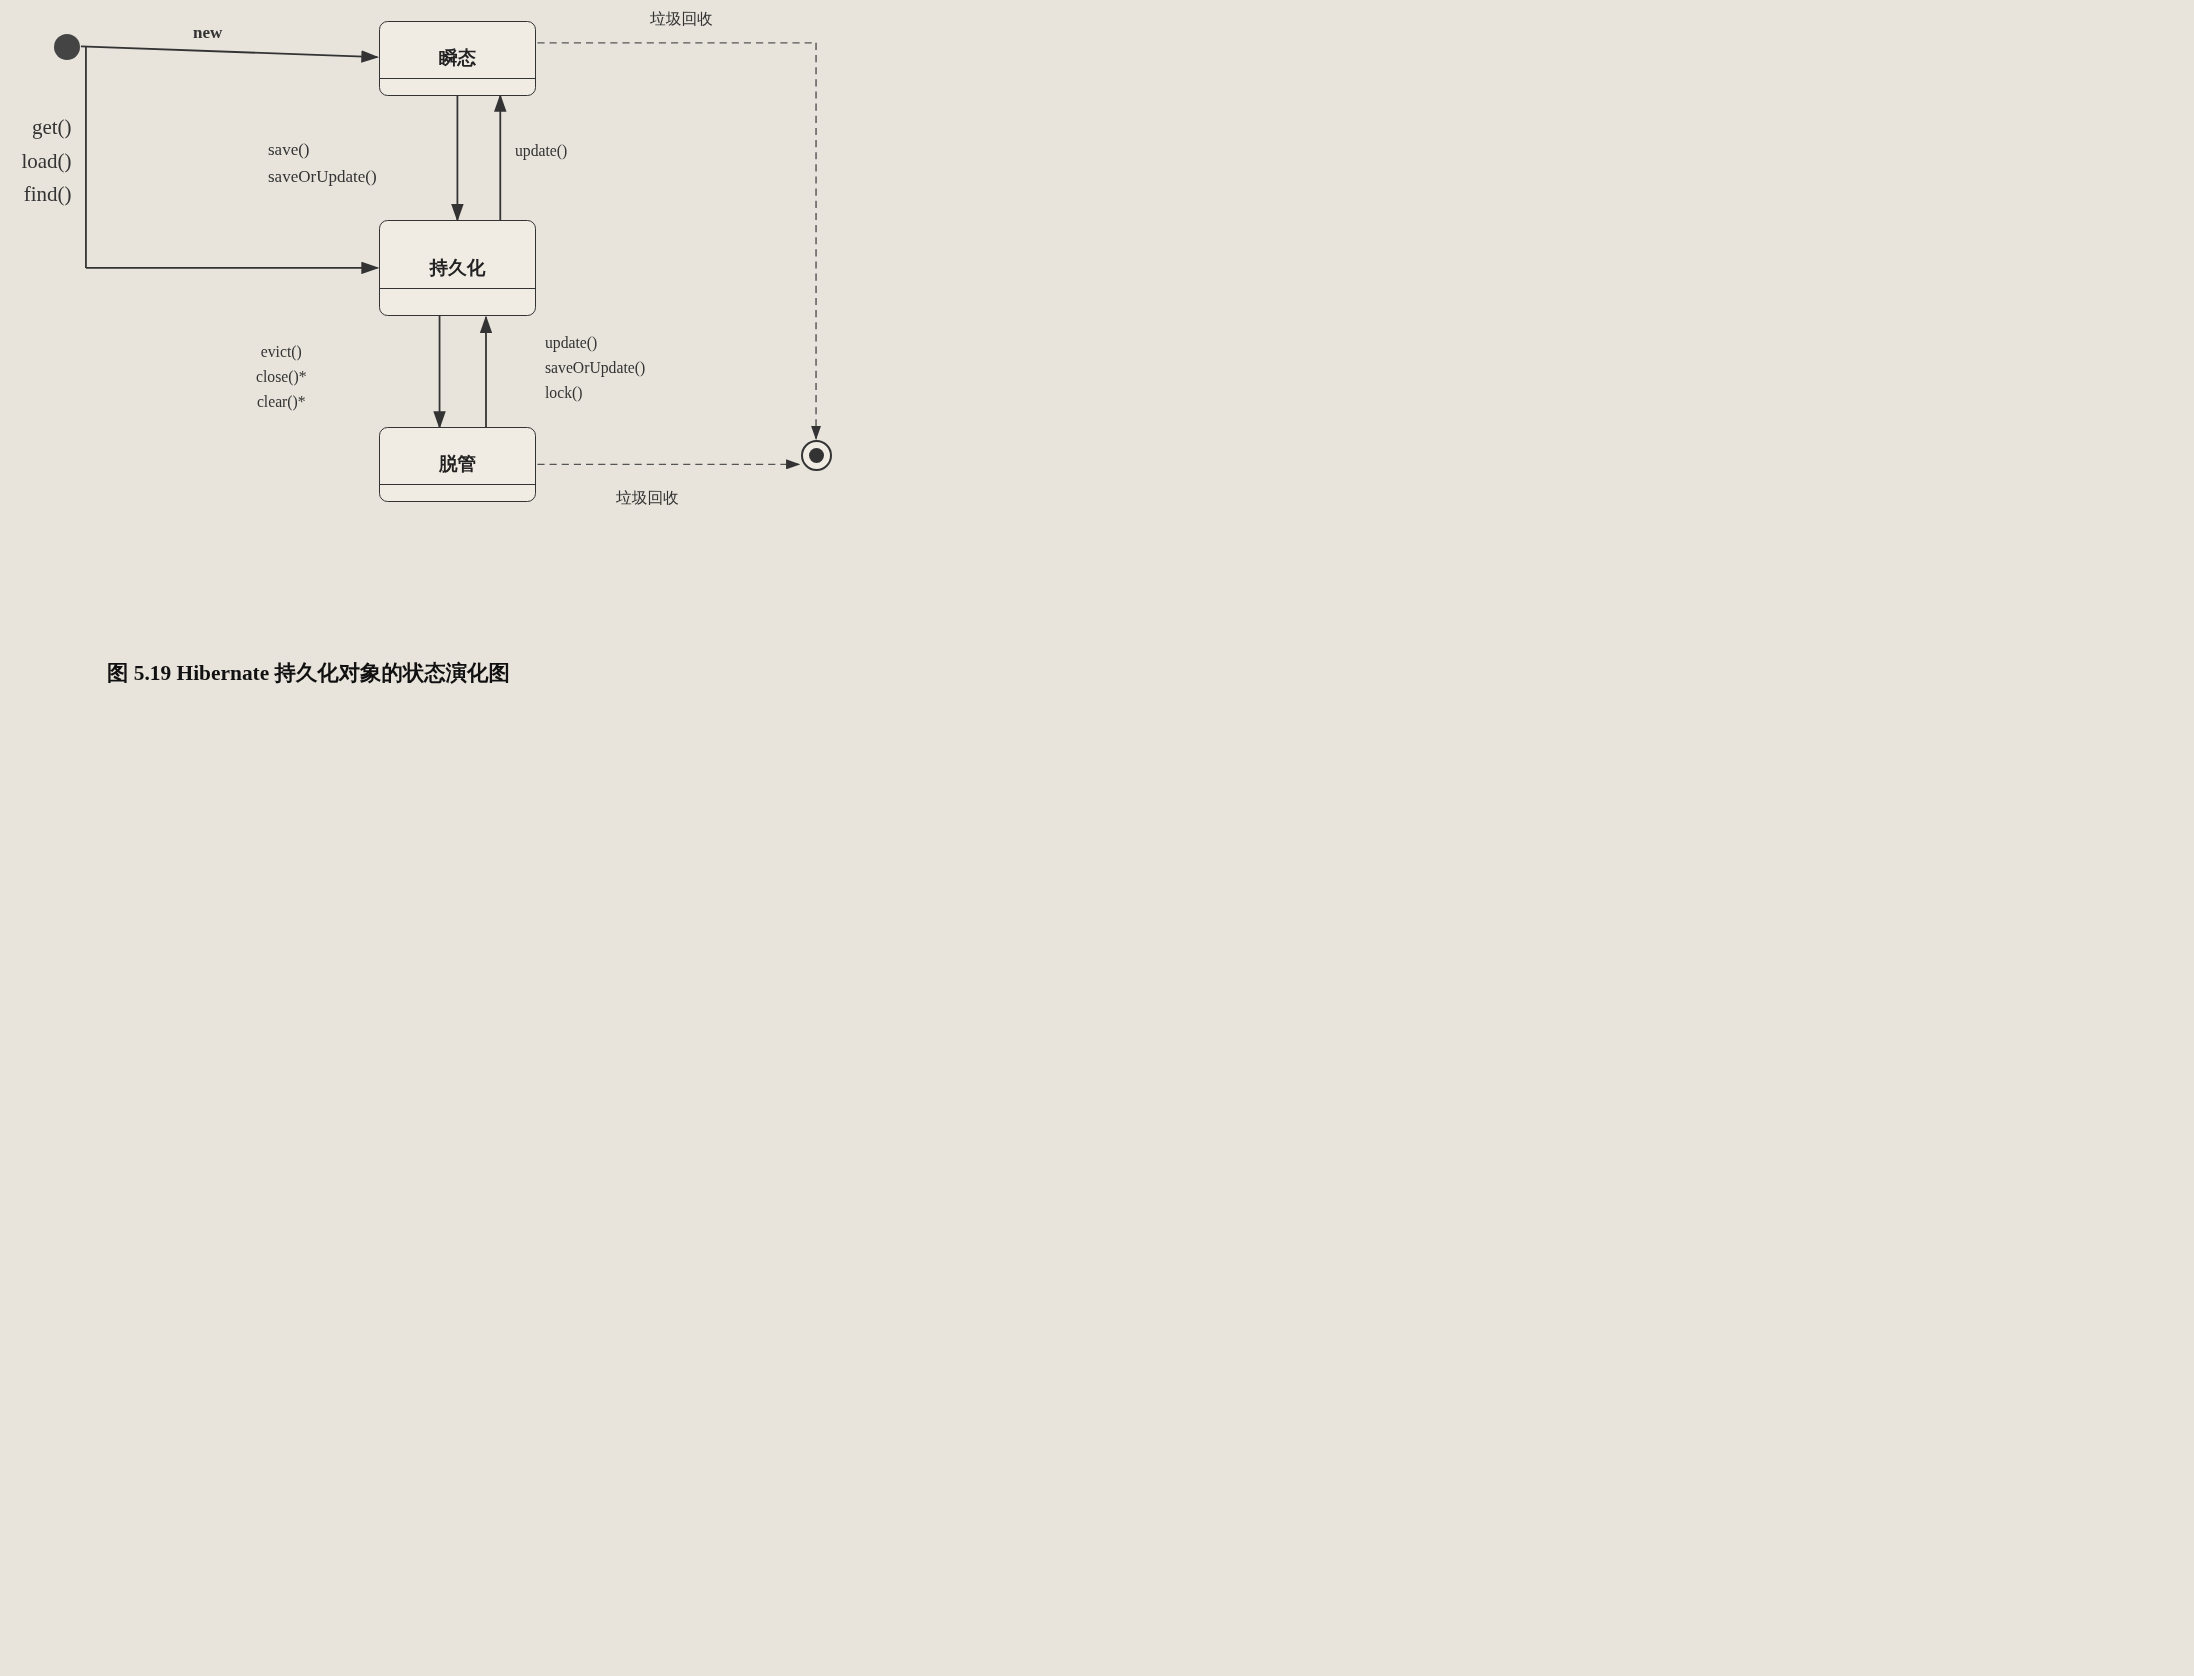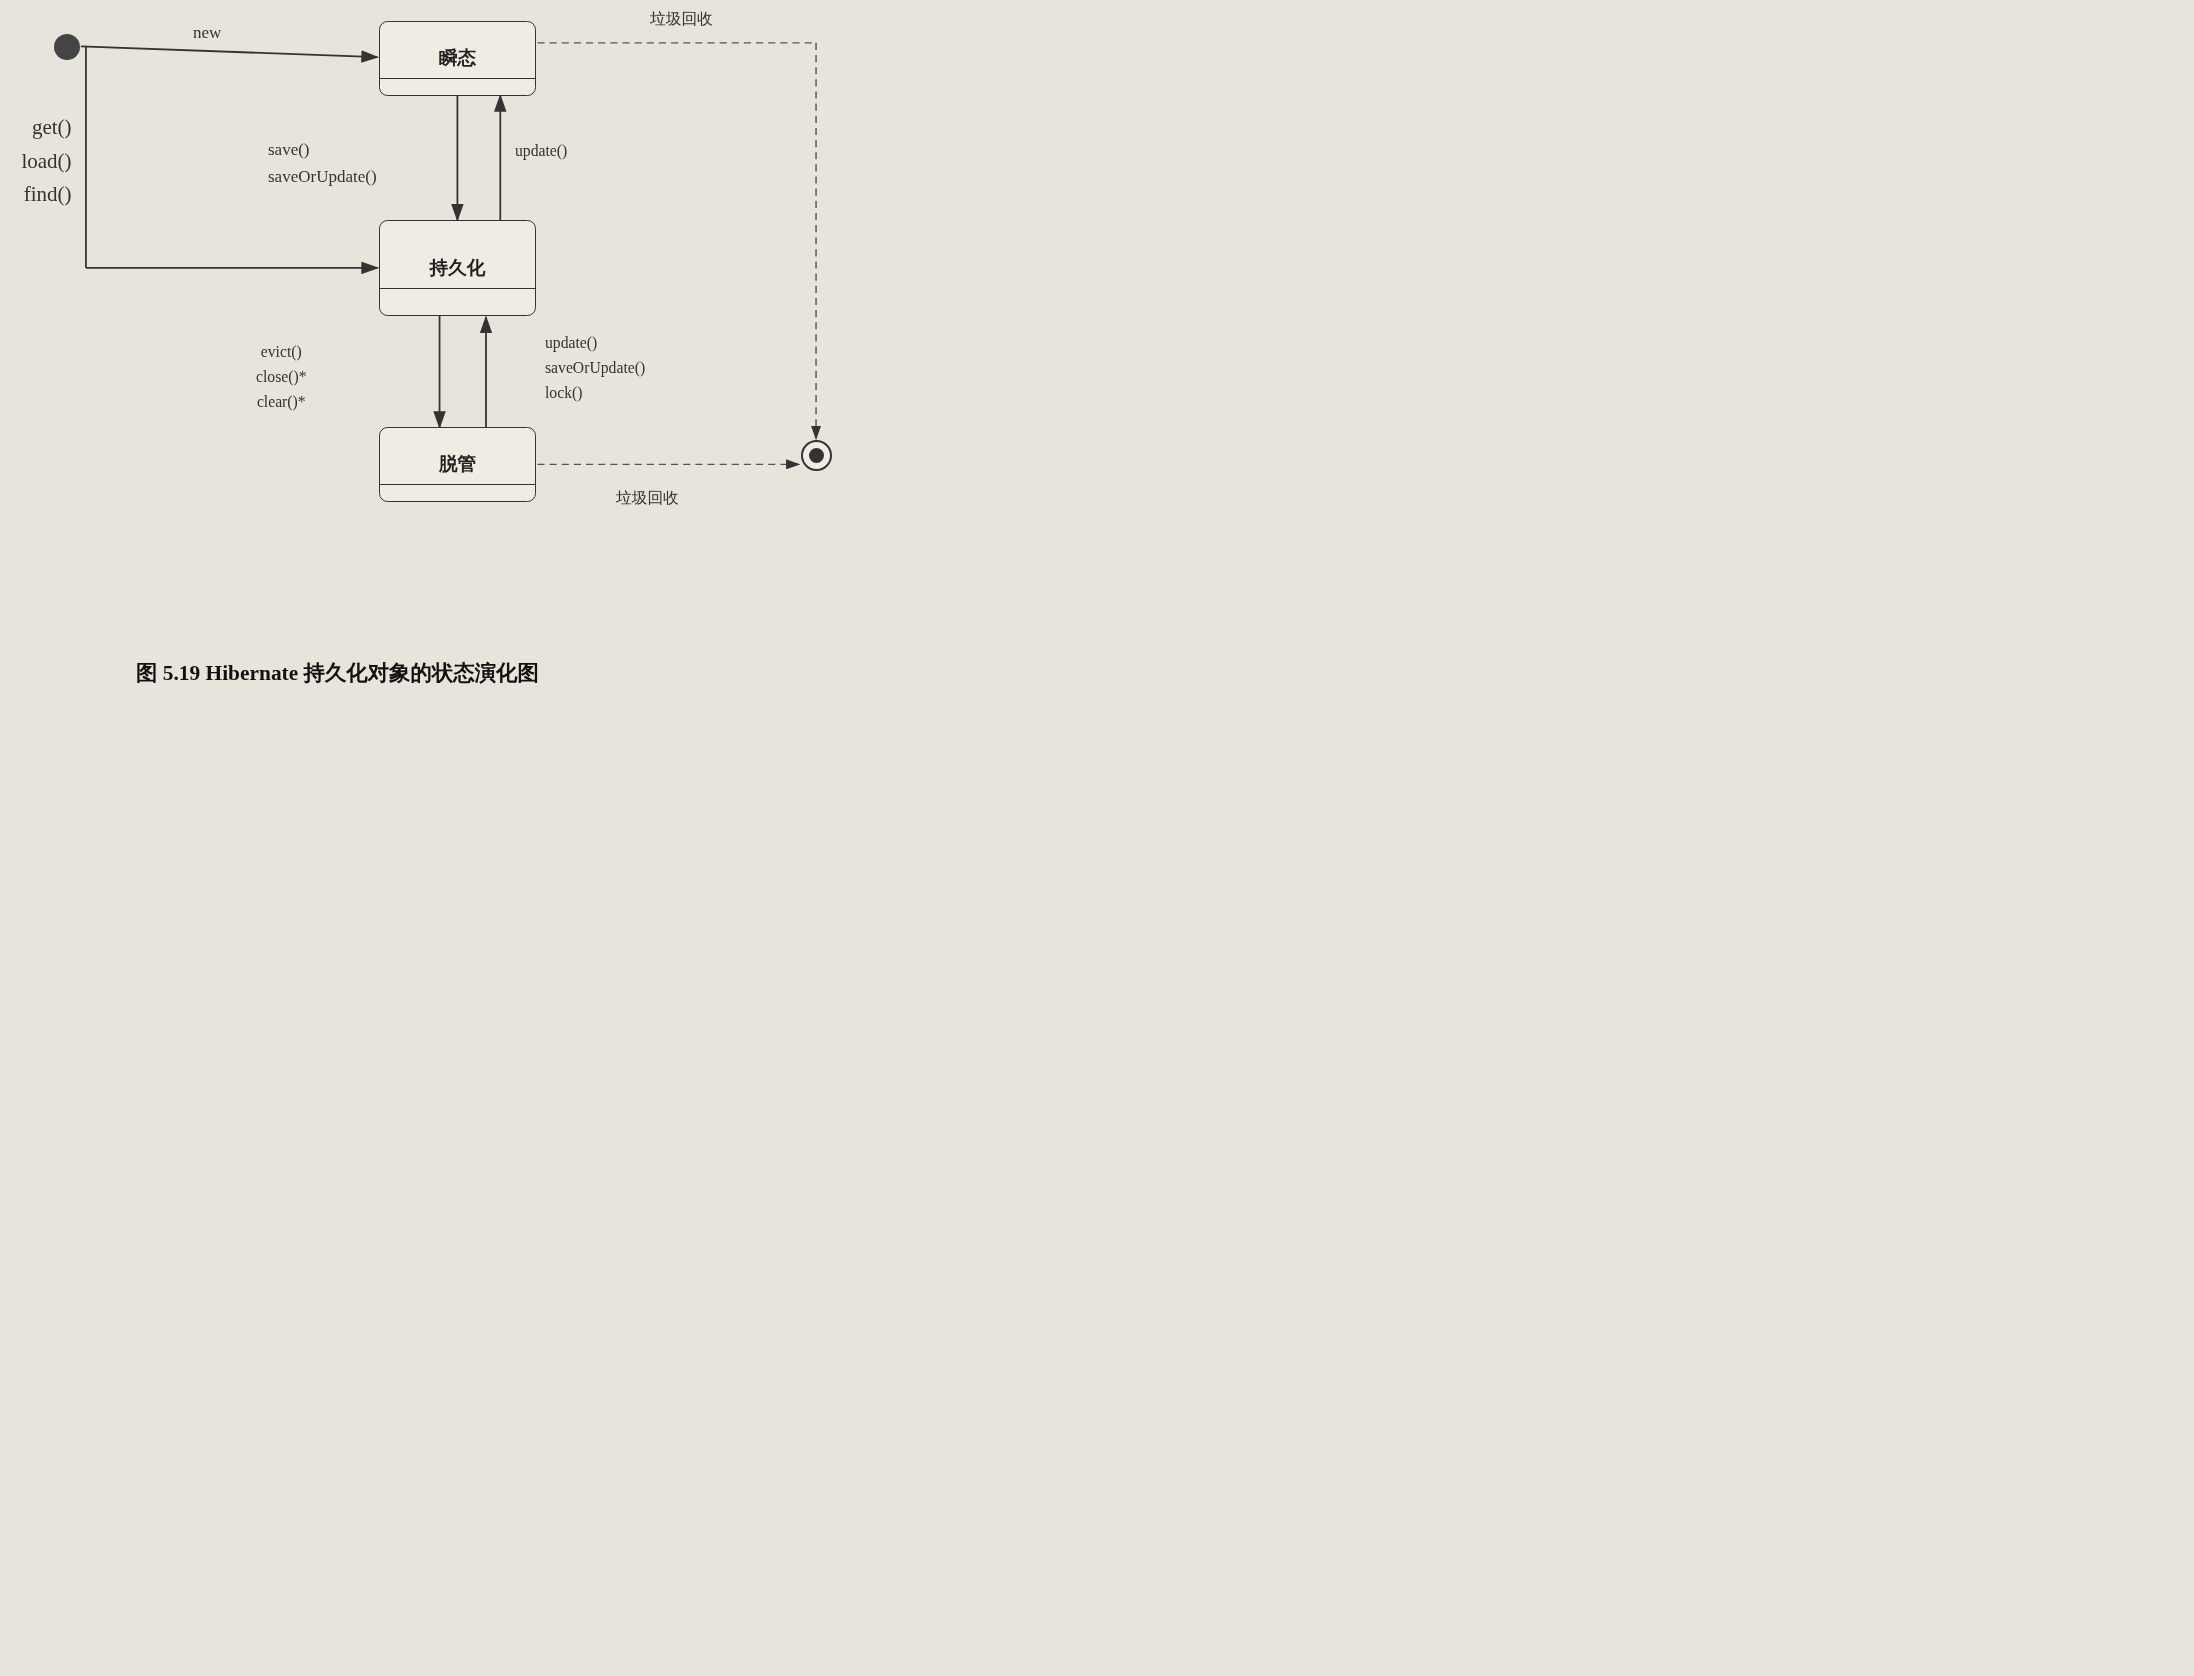--- a/index.html
+++ b/index.html
@@ -148,21 +148,21 @@
 
   <div class="state-box" style="left:379px; top:427px; width:157px; height:75px;justify-content:space-between;">
     <div class="state-box-title">脱管</div>
     <div class="state-box-body"></div>
   </div>
 
   <div class="end-state" style="left:801px; top:440px;">
     <div class="end-state-inner"></div>
   </div>
 
-  <div class="label" style="left:193px; top:20px; font-size:17px;">new</div>
+  <div class="label" style="left:193px; top:20px; font-size:17px;font-weight:bold;">new</div>
 
   <div class="label" style="left:21.4px; top:111px; font-size:21px; line-height:1.6;text-align:right;">
     <span style="white-space:pre;">get()
 load()
 find()</span>
   </div>
 
   <div class="label" style="left:268px; top:136px; font-size:17px; line-height:1.6; text-align:left;">
     <span style="white-space:pre;">save()
 saveOrUpdate()</span>
@@ -182,16 +182,16 @@
     <span style="white-space:pre;">update()
 saveOrUpdate()
 lock()</span>
   </div>
 
   <div class="label" style="left:650px; top:7.1px; font-size:15.7px;">垃圾回收</div>
 
   <div class="label" style="left:616px; top:486px; font-size:15.7px;">垃圾回收</div>
 
 
-  <div class="caption" style="left:107px; top:658px; font-size:21.4px; font-weight:bold;margin-left:29px;">图 5.19  Hibernate 持久化对象的状态演化图</div>
+  <div class="caption" style="left:107px; top:658px; font-size:21.4px; font-weight:bold;">图 5.19  Hibernate 持久化对象的状态演化图</div>
 
 </div>
 
 
 </body></html>

